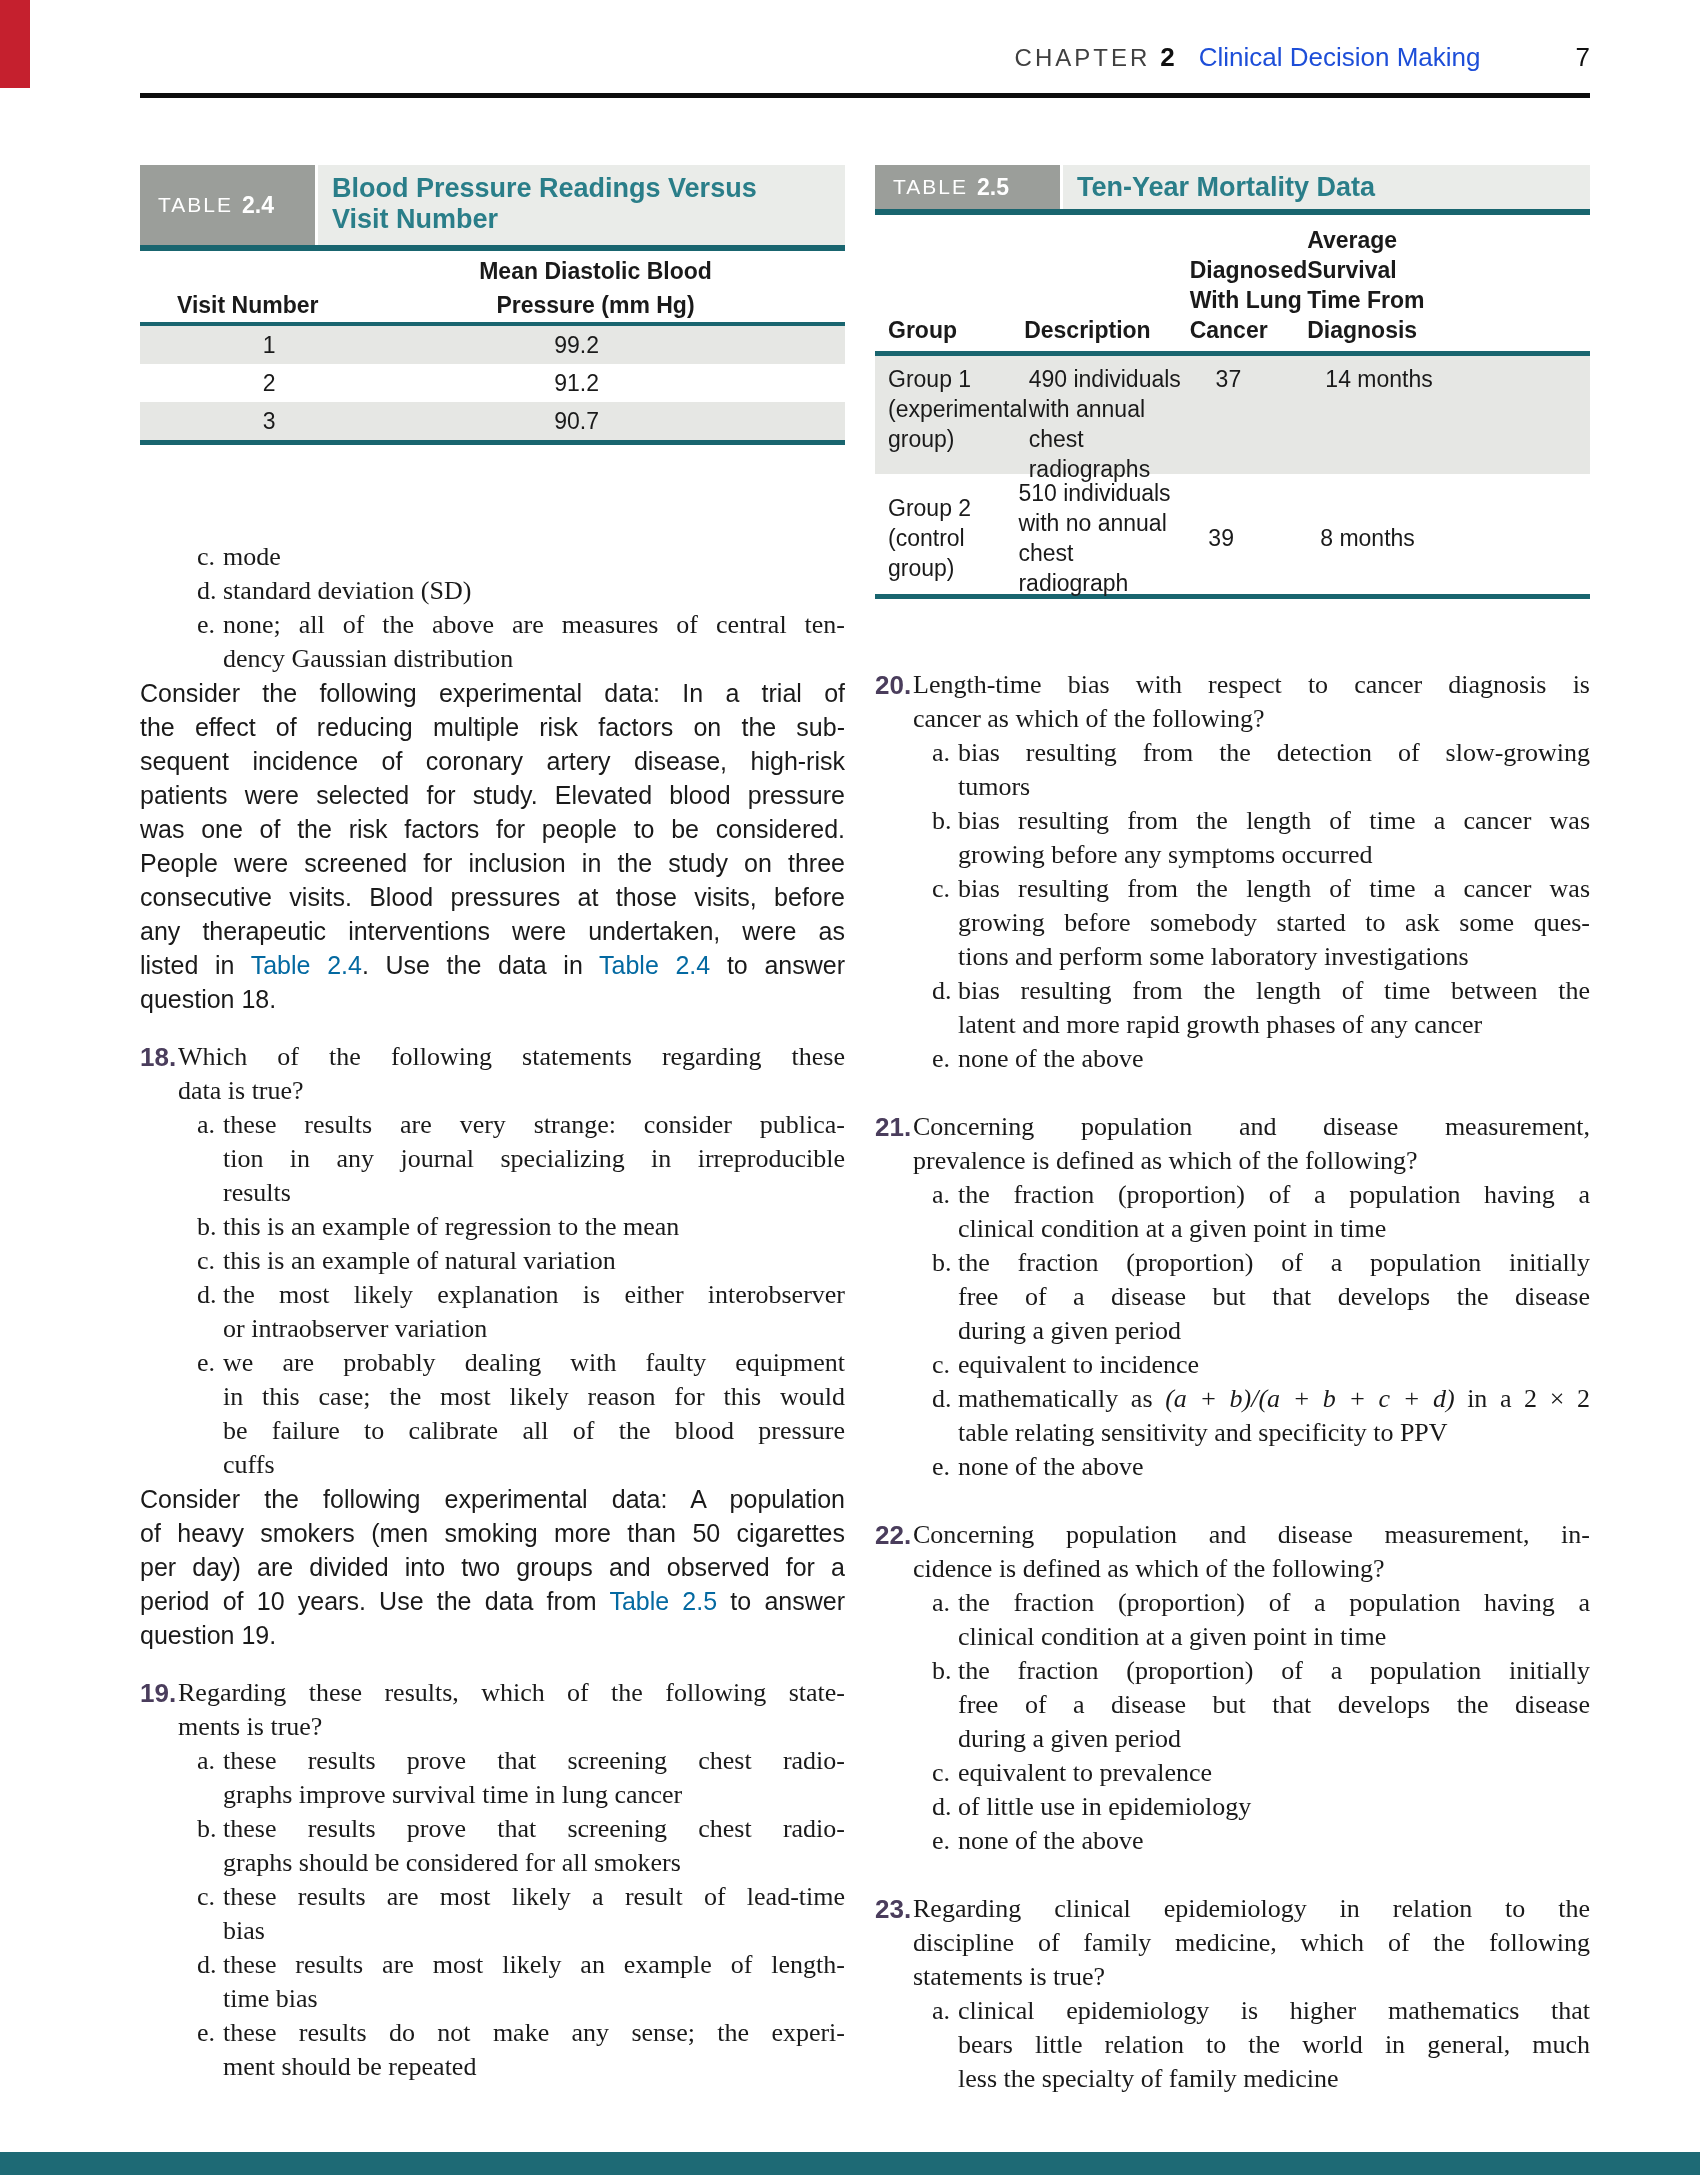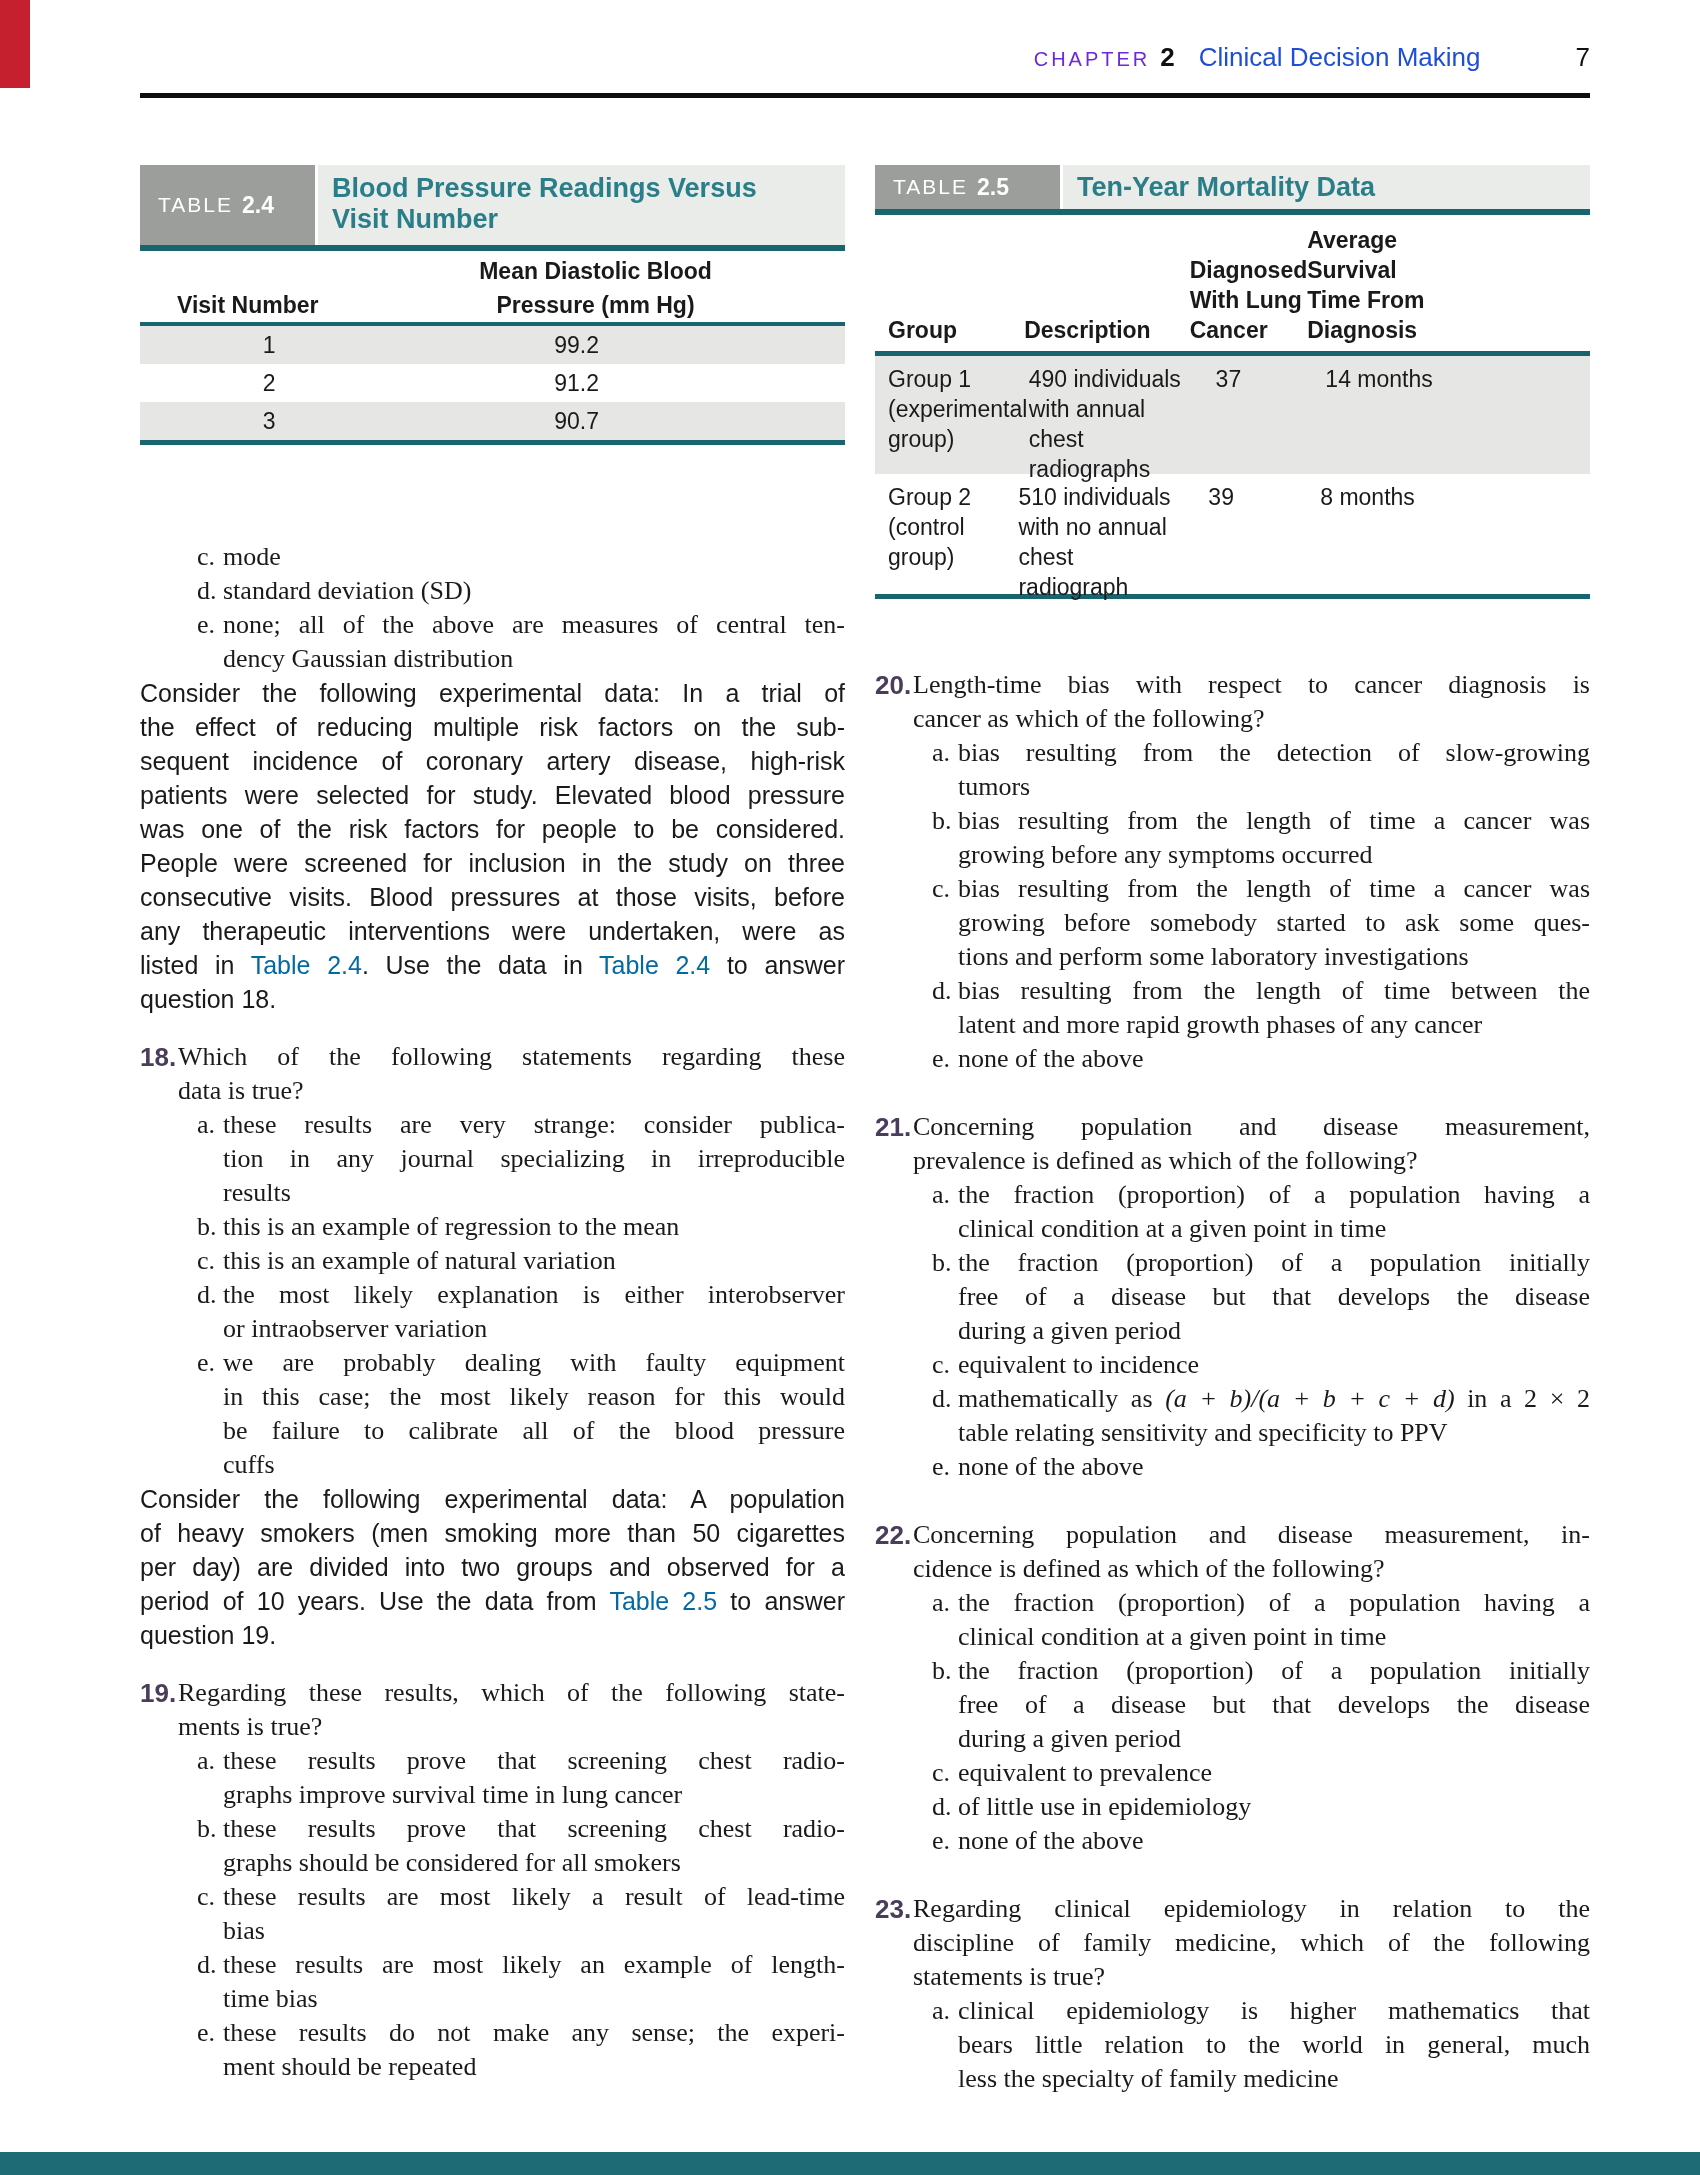--- a/index.html
+++ b/index.html
@@ -7,21 +7,21 @@
           color:#1a1a1a;}
   .serif{font-family:"Liberation Serif",serif;}
   .sans{font-family:"Liberation Sans",sans-serif;}
 
   
   #corner-tab{position:absolute;left:0;top:0;width:30px;height:88px;background:#c5202e;}
   #footer-band{position:absolute;left:0;top:2152px;width:1700px;height:23px;background:#1e6a75;}
   #header-line{position:absolute;left:140px;top:42px;width:1450px;height:38px;
                display:flex;align-items:baseline;justify-content:flex-end;
                font-family:"Liberation Sans",sans-serif;}
-  .chapter-label{font-size:20px;letter-spacing:3px;color:#6d28d9;}
+  .chapter-label{font-size:24px;letter-spacing:3px;color:#404040;}
   .chapter-number{font-size:26px;font-weight:bold;color:#101010;margin-left:10px;}
   .chapter-title{font-size:26px;font-weight:normal;color:#1d4ed8;margin-left:24px;}
   .page-number{font-size:26px;color:#101010;margin-left:95px;}
   #header-rule{position:absolute;left:140px;top:93px;width:1450px;height:5px;background:#0d0d0d;}
 
   
   .tbl{position:absolute;font-family:"Liberation Sans",sans-serif;}
   .t-head{display:flex;}
   .t-badge{background:#9b9e9a;color:#ffffff;display:flex;align-items:center;padding-left:18px;flex:none;}
   .t-badge .bw{font-size:21px;letter-spacing:2px;font-weight:400;}
@@ -51,21 +51,21 @@
   #table25 .t-title{font-size:27px;line-height:44px;padding-left:14px;}
   .t25-headers{display:flex;align-items:flex-end;padding:10px 0 6px 0;
                font-weight:bold;font-size:23px;line-height:30px;}
   .t25-row{display:flex;font-size:23px;line-height:30px;padding-top:8px;}
   .t25c1{width:18%;padding-left:13px;}
   .t25c2{width:24%;padding-left:12px;}
   .t25c3{width:17%;}
   .t25c3v{width:17%;padding-left:32px;}
   .t25c4{width:41%;}
   .t25-r1{height:110px;}
-  .t25-r2{height:112px;}
+  .t25-r2{height:112px;align-items:center;}
 
   
   .col{position:absolute;}
   #left-col{left:140px;top:540px;width:705px;}
   #right-col{left:875px;top:668px;width:715px;}
   .ln{font-size:26px;line-height:34px;height:34px;overflow:hidden;
       text-align:justify;text-align-last:justify;}
   .ln.last{text-align-last:left;}
   .sans .ln{font-size:25px;}
   .qrow{display:flex;}

